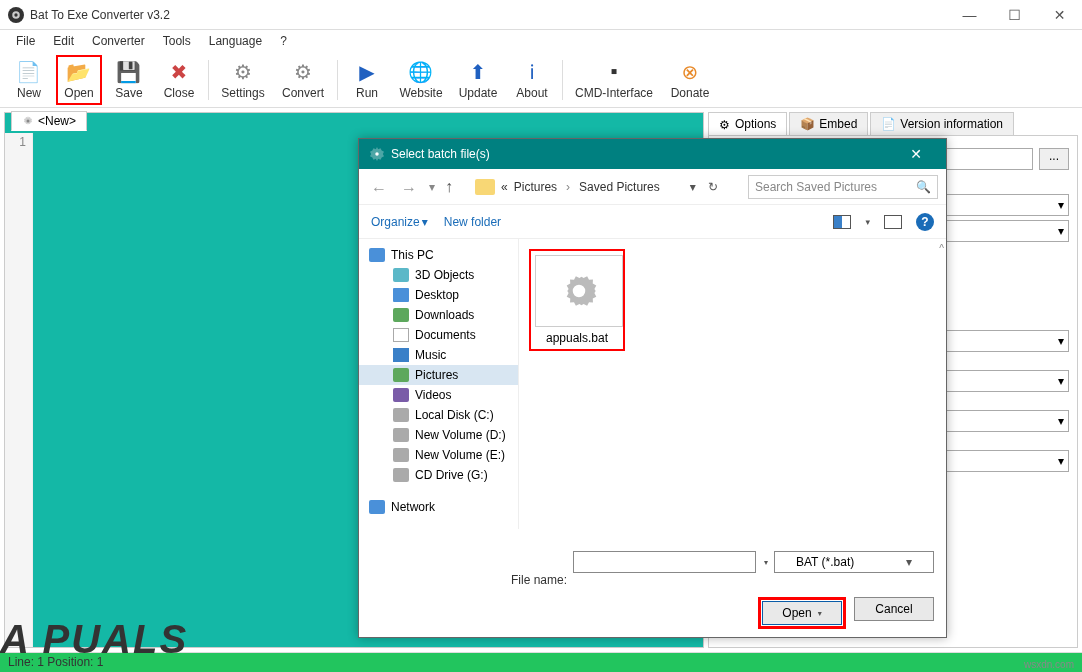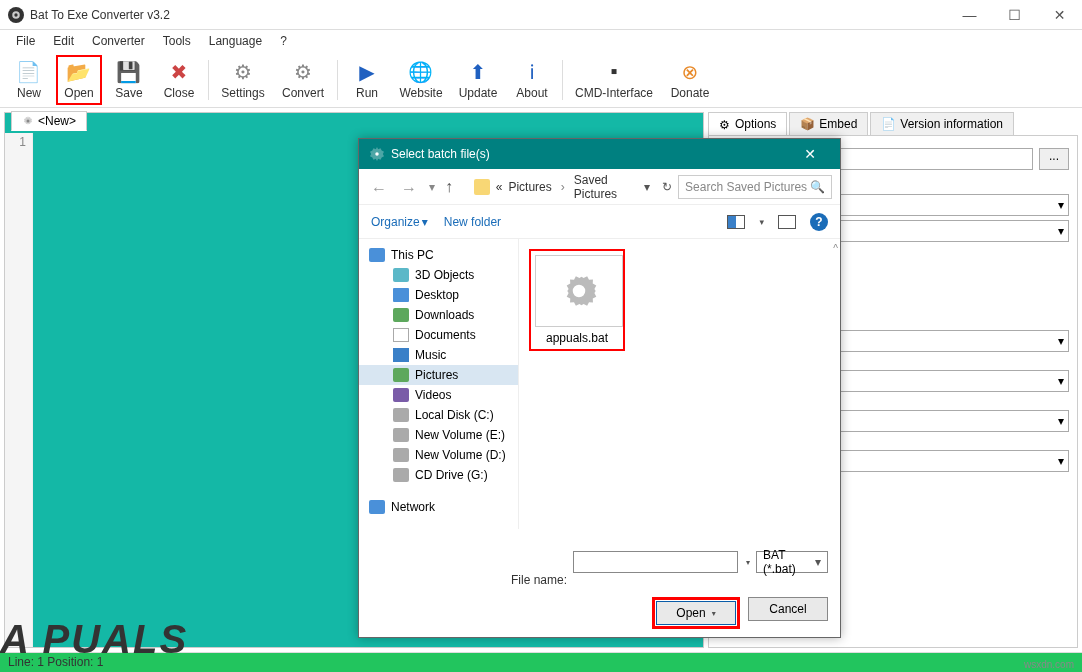--- a/index.html
+++ b/index.html
@@ -31,21 +31,21 @@
     .opt-row { display: flex; align-items: center; margin: 4px 0; gap: 6px; }
     .opt-row input[type=text], .combo { flex:1; height: 22px; border: 1px solid #aaa; padding: 0 4px; background:#fff;}
     .combo { display:flex;align-items:center;justify-content:space-between;padding-right:4px;}
     .browse-btn { width: 30px; height: 22px; border: 1px solid #aaa; background: #efefef; text-align:center;}
     .check-lbl { color: #333; }
     .statusbar { position: absolute; bottom: 0; left: 0; right: 0; height: 20px; border-top: 1px solid #ddd; padding: 2px 8px; color: #333; font-size:11px; background:#22c55e;}
     .watermark { position:absolute; right:8px; bottom:2px; color:#888; font-size:10px;}
     .logo-wm { position:absolute; left:0; bottom:10px; font-size:40px; font-weight:bold; color:#333; letter-spacing:2px; z-index:5; font-style:italic;}
 
     
-    .dialog { position: absolute; left: 358px; top: 138px; width: 483px; height: 500px; background: #fff; border: 1px solid #666; box-shadow: 0 0 10px rgba(0,0,0,.3); z-index: 50; display:flex; flex-direction:column;}
+    .dialog { position: absolute; left: 358px; top: 138px; width: 589px; height: 500px; background: #fff; border: 1px solid #666; box-shadow: 0 0 10px rgba(0,0,0,.3); z-index: 50; display:flex; flex-direction:column;}
     .dlg-title { height: 30px; background: #008080; color: #fff; display: flex; align-items: center; padding: 0 10px; }
     .dlg-title .gear { width:16px;height:16px; margin-right:6px; display:flex;align-items:center;justify-content:center;}
     .dlg-title .close { margin-left: auto; width: 40px; text-align: center; font-size:14px;}
     .dlg-nav { height: 36px; display: flex; align-items: center; padding: 0 8px; gap: 6px; border-bottom:1px solid #eee;}
     .nav-arrow { color: #999; font-size:16px; padding: 0 4px;}
     .nav-arrow.up { color:#555;}
     .folder-icn { width:20px;height:16px; background:#f8d775; border-radius:2px;}
     .crumb { color: #333; }
     .crumb-sep { color: #888; margin: 0 3px;}
     .nav-drop { color:#888; margin-left:2px;}
@@ -77,21 +77,21 @@
     .icn-net { background: #4a90d9; border-radius:2px;}
     .files { flex:1; padding: 10px; position:relative;}
     .file-tile { width: 96px; text-align: center; border:2px solid red; padding:4px;}
     .file-thumb { width: 88px; height: 72px; border: 1px solid #ccc; background:#fff; margin-bottom:4px; display:flex; align-items:center; justify-content:center;}
     .file-thumb svg { width:50px; height:50px; fill:#bbb;}
     .scroll-hint { position:absolute; top:4px; right:2px; font-size:10px; color:#888;}
     .dlg-bottom { padding: 8px 12px; border-top: 0; }
     .fn-row { display: flex; align-items: center; gap: 6px; margin-bottom: 10px; padding-left:140px;}
     .fn-row .lblf { color:#333; white-space:nowrap;margin-top:36px;}
     .fn-row input { flex:1; height:22px; border:1px solid #888; padding:0 4px;}
-    .fn-row .filter { width: 160px; height:22px; border:1px solid #888; display:flex;align-items:center;justify-content:space-between; padding:0 6px;}
+    .fn-row .filter { width: 160px; height:22px; border:1px solid #888; display:flex;align-items:center;justify-content:space-between; padding:0 21px;}
     .fn-row .caret { color:#555;}
     .btn-row { display: flex; justify-content: flex-end; gap: 8px; }
     .dlg-btn { width: 80px; height: 24px; border: 1px solid #888; background: #e9e9e9; display:flex;align-items:center;justify-content:center;gap:4px;}
     .small-caret{font-size:8px;color:#555;margin-left:2px;}
   </style>
 </head>
 <body>
 
 <div class="titlebar">
   <span class="app-icon">
@@ -344,25 +344,25 @@
         <div class="tree-item sub">
           <span class="tree-icn icn-vid"></span>
           <span>Videos</span>
         </div>
         <div class="tree-item sub">
           <span class="tree-icn icn-drive"></span>
           <span>Local Disk (C:)</span>
         </div>
         <div class="tree-item sub">
           <span class="tree-icn icn-drive"></span>
+          <span>New Volume (D:)</span>
+        </div>
+        <div class="tree-item sub">
+          <span class="tree-icn icn-drive"></span>
           <span>New Volume (E:)</span>
-        </div>
-        <div class="tree-item sub">
-          <span class="tree-icn icn-drive"></span>
-          <span>New Volume (D:)</span>
         </div>
         <div class="tree-item sub">
           <span class="tree-icn icn-drive"></span>
           <span>CD Drive (G:)</span>
         </div>
         <div style="height: 12px;"></div>
         <div class="tree-item top">
           <span class="tree-icn icn-net"></span>
           <span>Network</span>
         </div>

